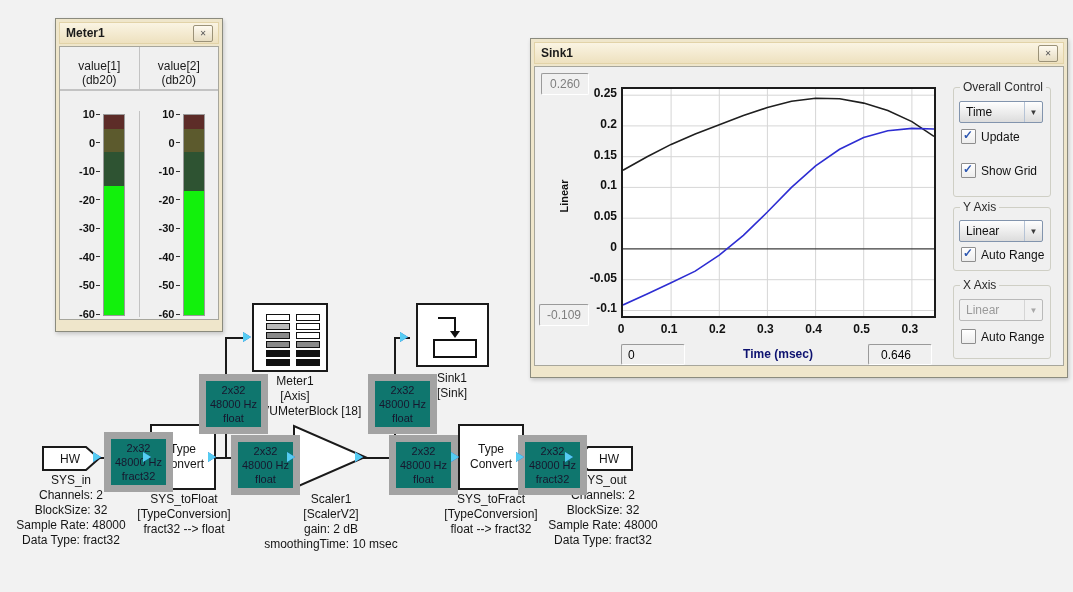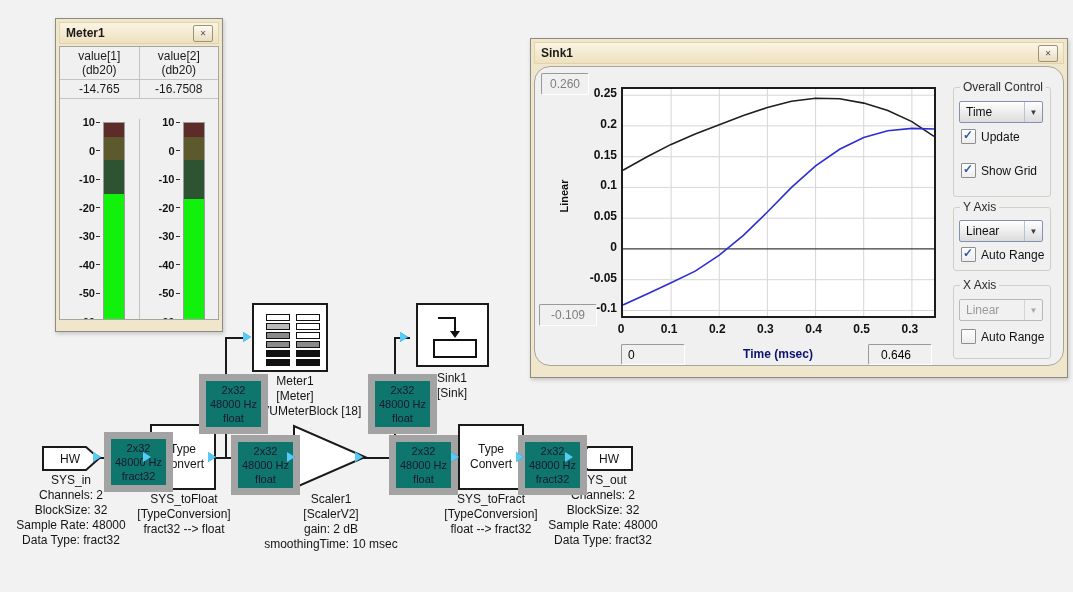--- a/index.html
+++ b/index.html
@@ -17,21 +17,21 @@
             background:linear-gradient(#fefaf0,#e7ddc2);display:flex;align-items:center;justify-content:center;
             font-size:8px;color:#5a5a5a;cursor:default;}
   .wincontent{position:relative;margin-top:2px;border:1px solid #a7a69c;background:#f0f0f0;overflow:hidden;}
 
   
   .mtable{display:flex;flex-wrap:wrap;border-bottom:1px solid #c3c3c3;}
   .mrow{display:flex;width:100%;}
   .mcell{flex:1;text-align:center;font-size:12px;color:#1a1a1a;border-right:1px solid #c3c3c3;
          padding:2px 0;line-height:14px;}
   .mcell:last-child{border-right:none;}
-  .mhead .mcell{padding-top:2px;border-bottom:1px solid #c3c3c3;}
+  .mhead .mcell{padding-top:12px;border-bottom:1px solid #c3c3c3;}
   .meter-body{display:flex;height:206px;margin-top:20px;}
   .meter-channel{flex:1;position:relative;border-right:1px solid #c3c3c3;}
   .meter-channel:last-child{border-right:none;}
   .meter-scale{position:absolute;left:0;top:3px;width:42px;height:200px;}
   .mtick-label{position:absolute;right:7px;width:34px;text-align:right;font-size:11px;font-weight:bold;color:#111;}
   .mtick-dash{position:absolute;right:2px;width:4px;height:1px;background:#333;}
   .meter-bar{position:absolute;left:43px;top:3px;width:20px;height:200px;border:1px solid #9a9a9a;background:#ddd;}
   .meter-bar div{width:100%;}
 
   
@@ -88,24 +88,20 @@
       <div class="mtable">
         <div class="mrow mhead">
           <div class="mcell">
             <div>value[1]</div>
             <div>(db20)</div>
           </div>
           <div class="mcell">
             <div>value[2]</div>
             <div>(db20)</div>
           </div>
-        </div>
-        <div class="mrow mvals">
-          <div class="mcell">-14.765</div>
-          <div class="mcell">-16.7508</div>
         </div>
       </div>
       <div class="meter-body">
         <div class="meter-channel">
           <div class="meter-scale">
               <div class="mtick-label" style="top: -6px;">10</div>
               <div class="mtick-dash" style="top: -0.5px;"></div>
               <div class="mtick-label" style="top: 22.5714px;">0</div>
               <div class="mtick-dash" style="top: 28.0714px;"></div>
               <div class="mtick-label" style="top: 51.1429px;">-10</div>
@@ -156,24 +152,24 @@
         </div>
       </div>
     </div>
   </div>
 
   <div class="toolwin" style="left:530px;top:38px;width:530px;height:332px;">
     <div class="titlebar">
       <span class="t">Sink1</span>
       <span class="closebtn">✕</span>
     </div>
-    <div class="wincontent" style="height:298px;border-radius:16px;">
+    <div class="wincontent" style="height:298px;">
 
       <div class="inset-field gray-text" style="left:6px;top:6px;width:48px;height:22px;">0.260</div>
-      <div class="inset-field gray-text" style="left:4px;top:237px;width:58px;height:22px;">-0.109</div>
+      <div class="inset-field gray-text" style="left:4px;top:237px;width:50px;height:22px;">-0.109</div>
 
       <div class="yaxis-title">Linear</div>
 
       <div class="plotbox" style="left:86px;top:20px;width:311px;height:227px;">
         <svg id="plot-svg" width="311" height="227">
             <line x1="48.1" y1="0" x2="48.1" y2="227" stroke="#d6d6d6" stroke-width="1"></line>
             <line x1="96.3" y1="0" x2="96.3" y2="227" stroke="#d6d6d6" stroke-width="1"></line>
             <line x1="144.4" y1="0" x2="144.4" y2="227" stroke="#d6d6d6" stroke-width="1"></line>
             <line x1="192.6" y1="0" x2="192.6" y2="227" stroke="#d6d6d6" stroke-width="1"></line>
             <line x1="240.7" y1="0" x2="240.7" y2="227" stroke="#d6d6d6" stroke-width="1"></line>
@@ -352,21 +348,21 @@
   </div>
   <div class="blocklabel" style="left:523px;top:473px;width:160px;">
     <div>SYS_out</div>
       <div>Channels: 2</div>
     <div>BlockSize: 32</div>
       <div>Sample Rate: 48000</div>
     <div>Data Type: fract32</div>
   </div>
   <div class="blocklabel" style="left:210px;top:374px;width:170px;">
     <div>Meter1</div>
-      <div>[Meter]</div>
+      <div>[Axis]</div>
     <div>Type: VUMeterBlock [18]</div>
   </div>
   <div class="blocklabel" style="left:392px;top:371px;width:120px;">
     <div>Sink1</div>
       <div>[Sink]</div>
   </div>
 
   <div class="wire-label" style="left:104px;top:432px;">
     <div>2x32</div>
       <div>48000 Hz</div>

